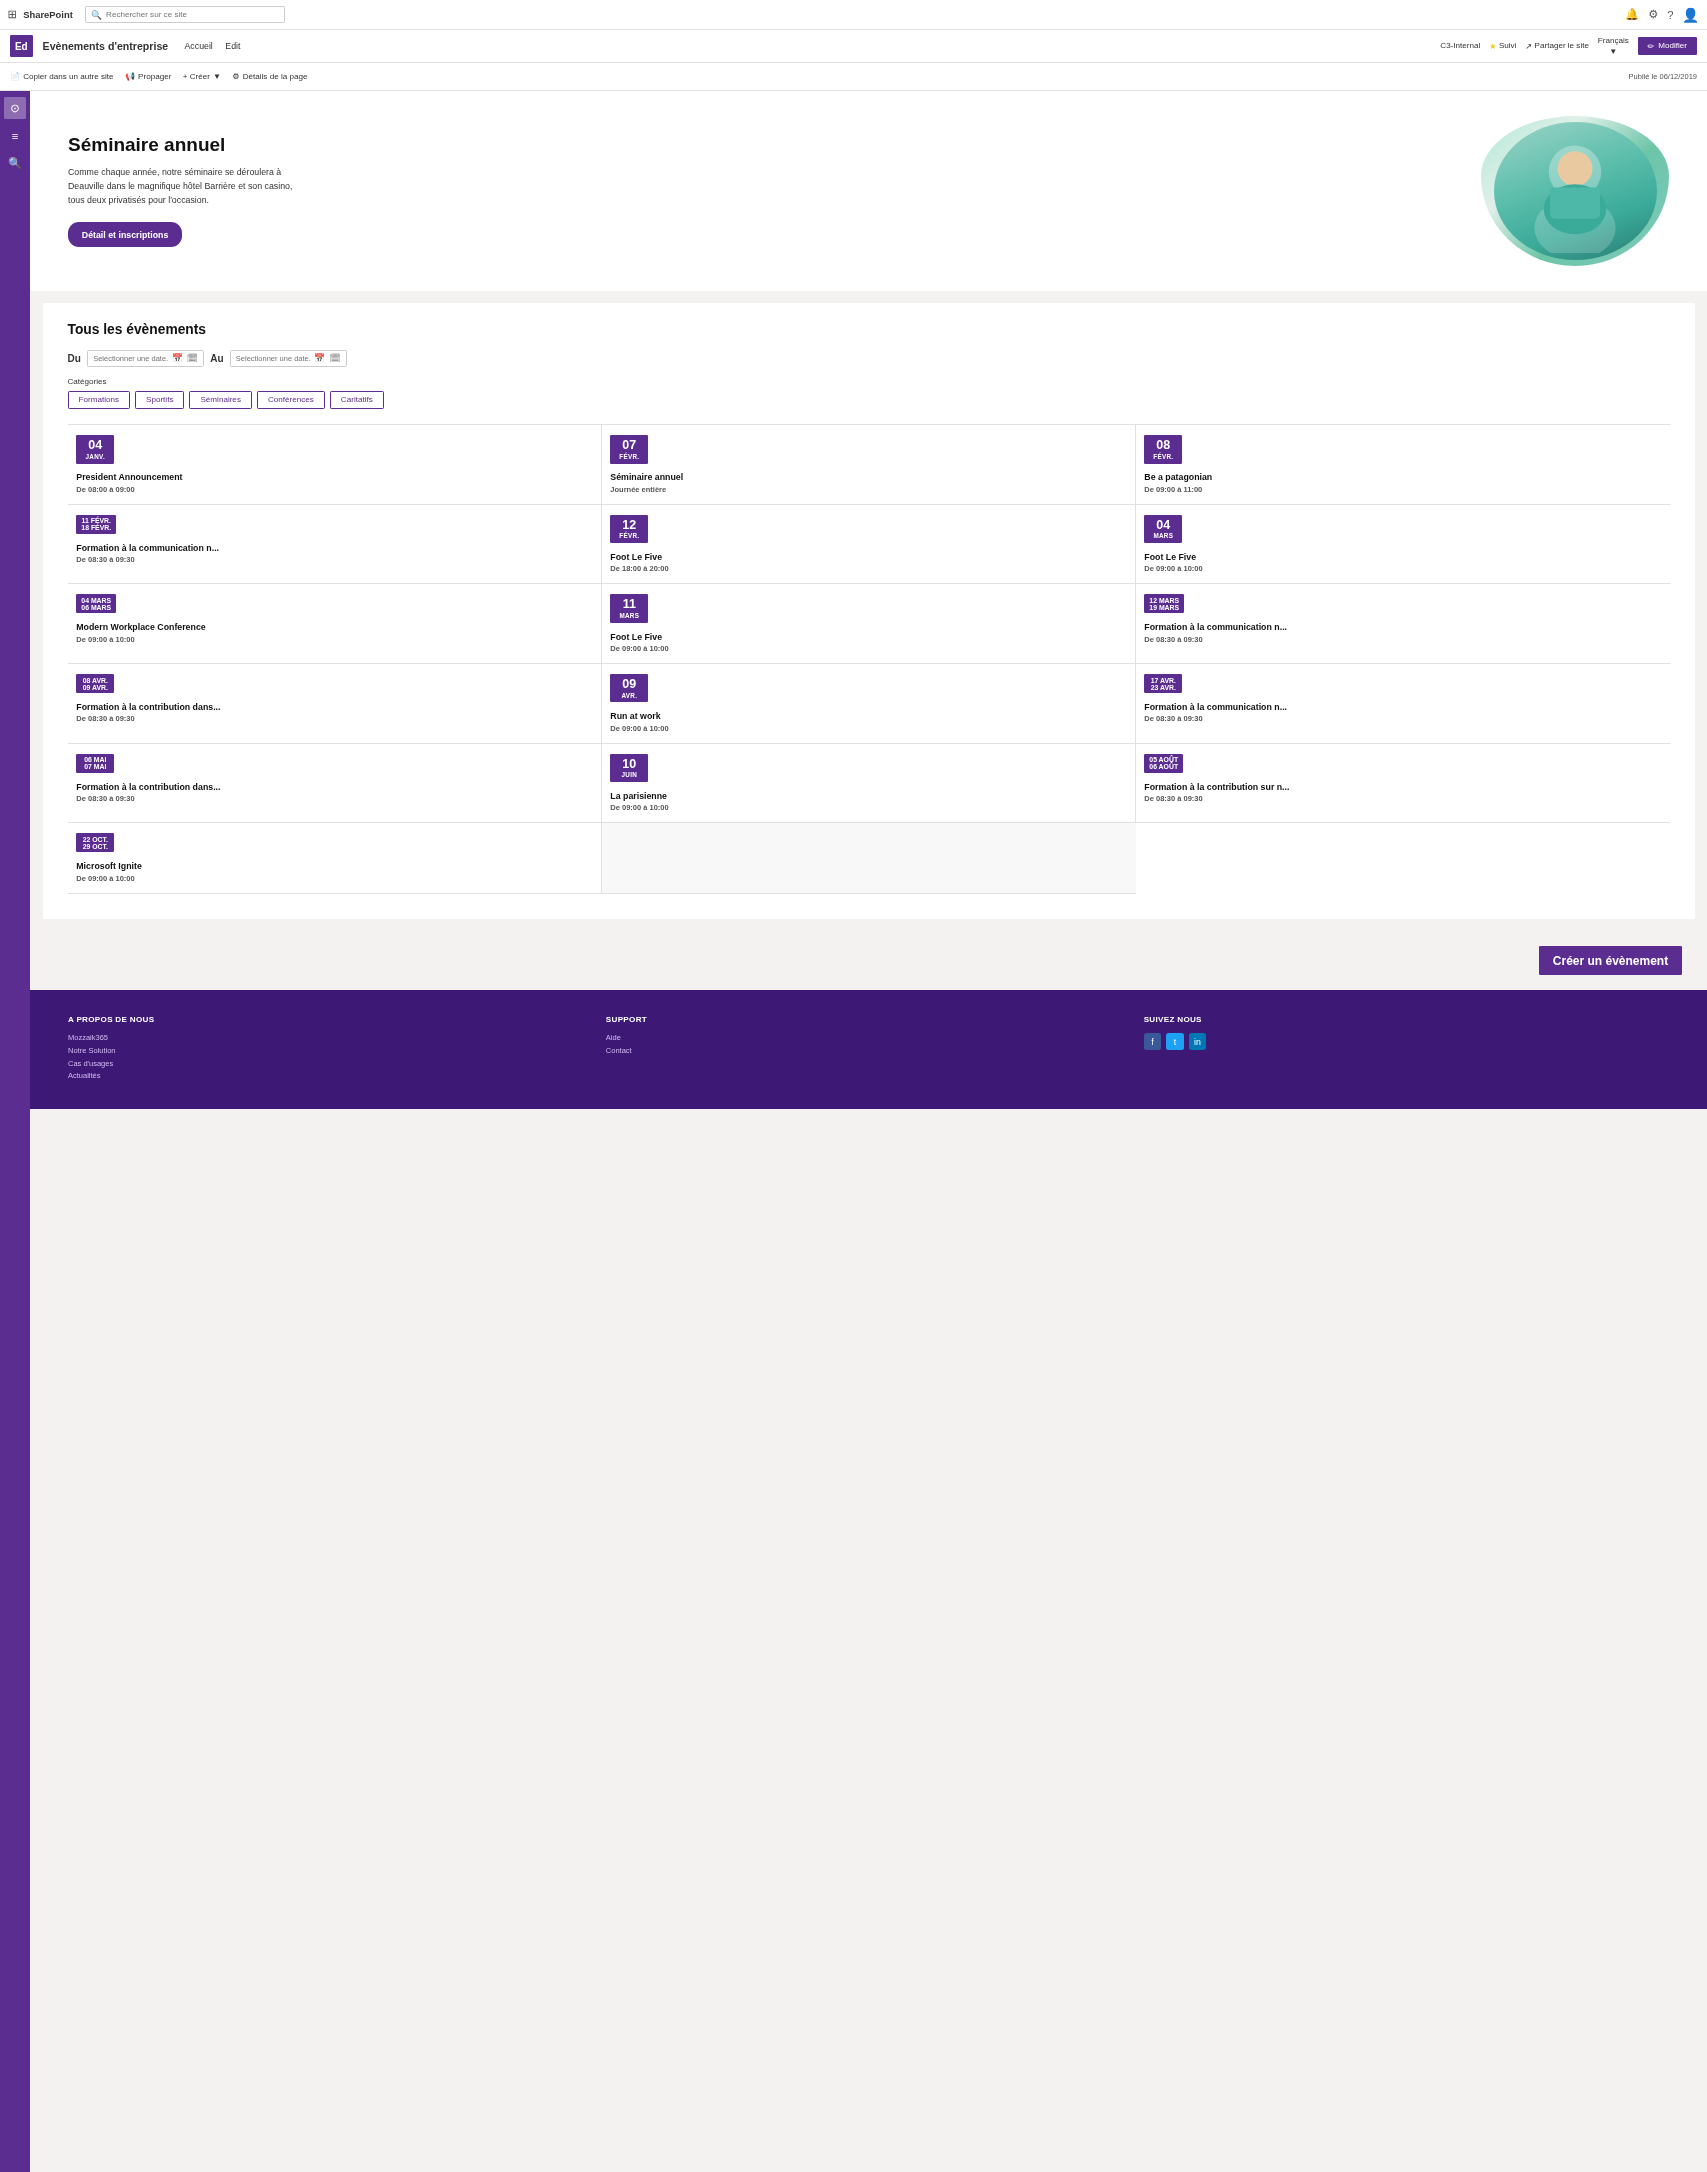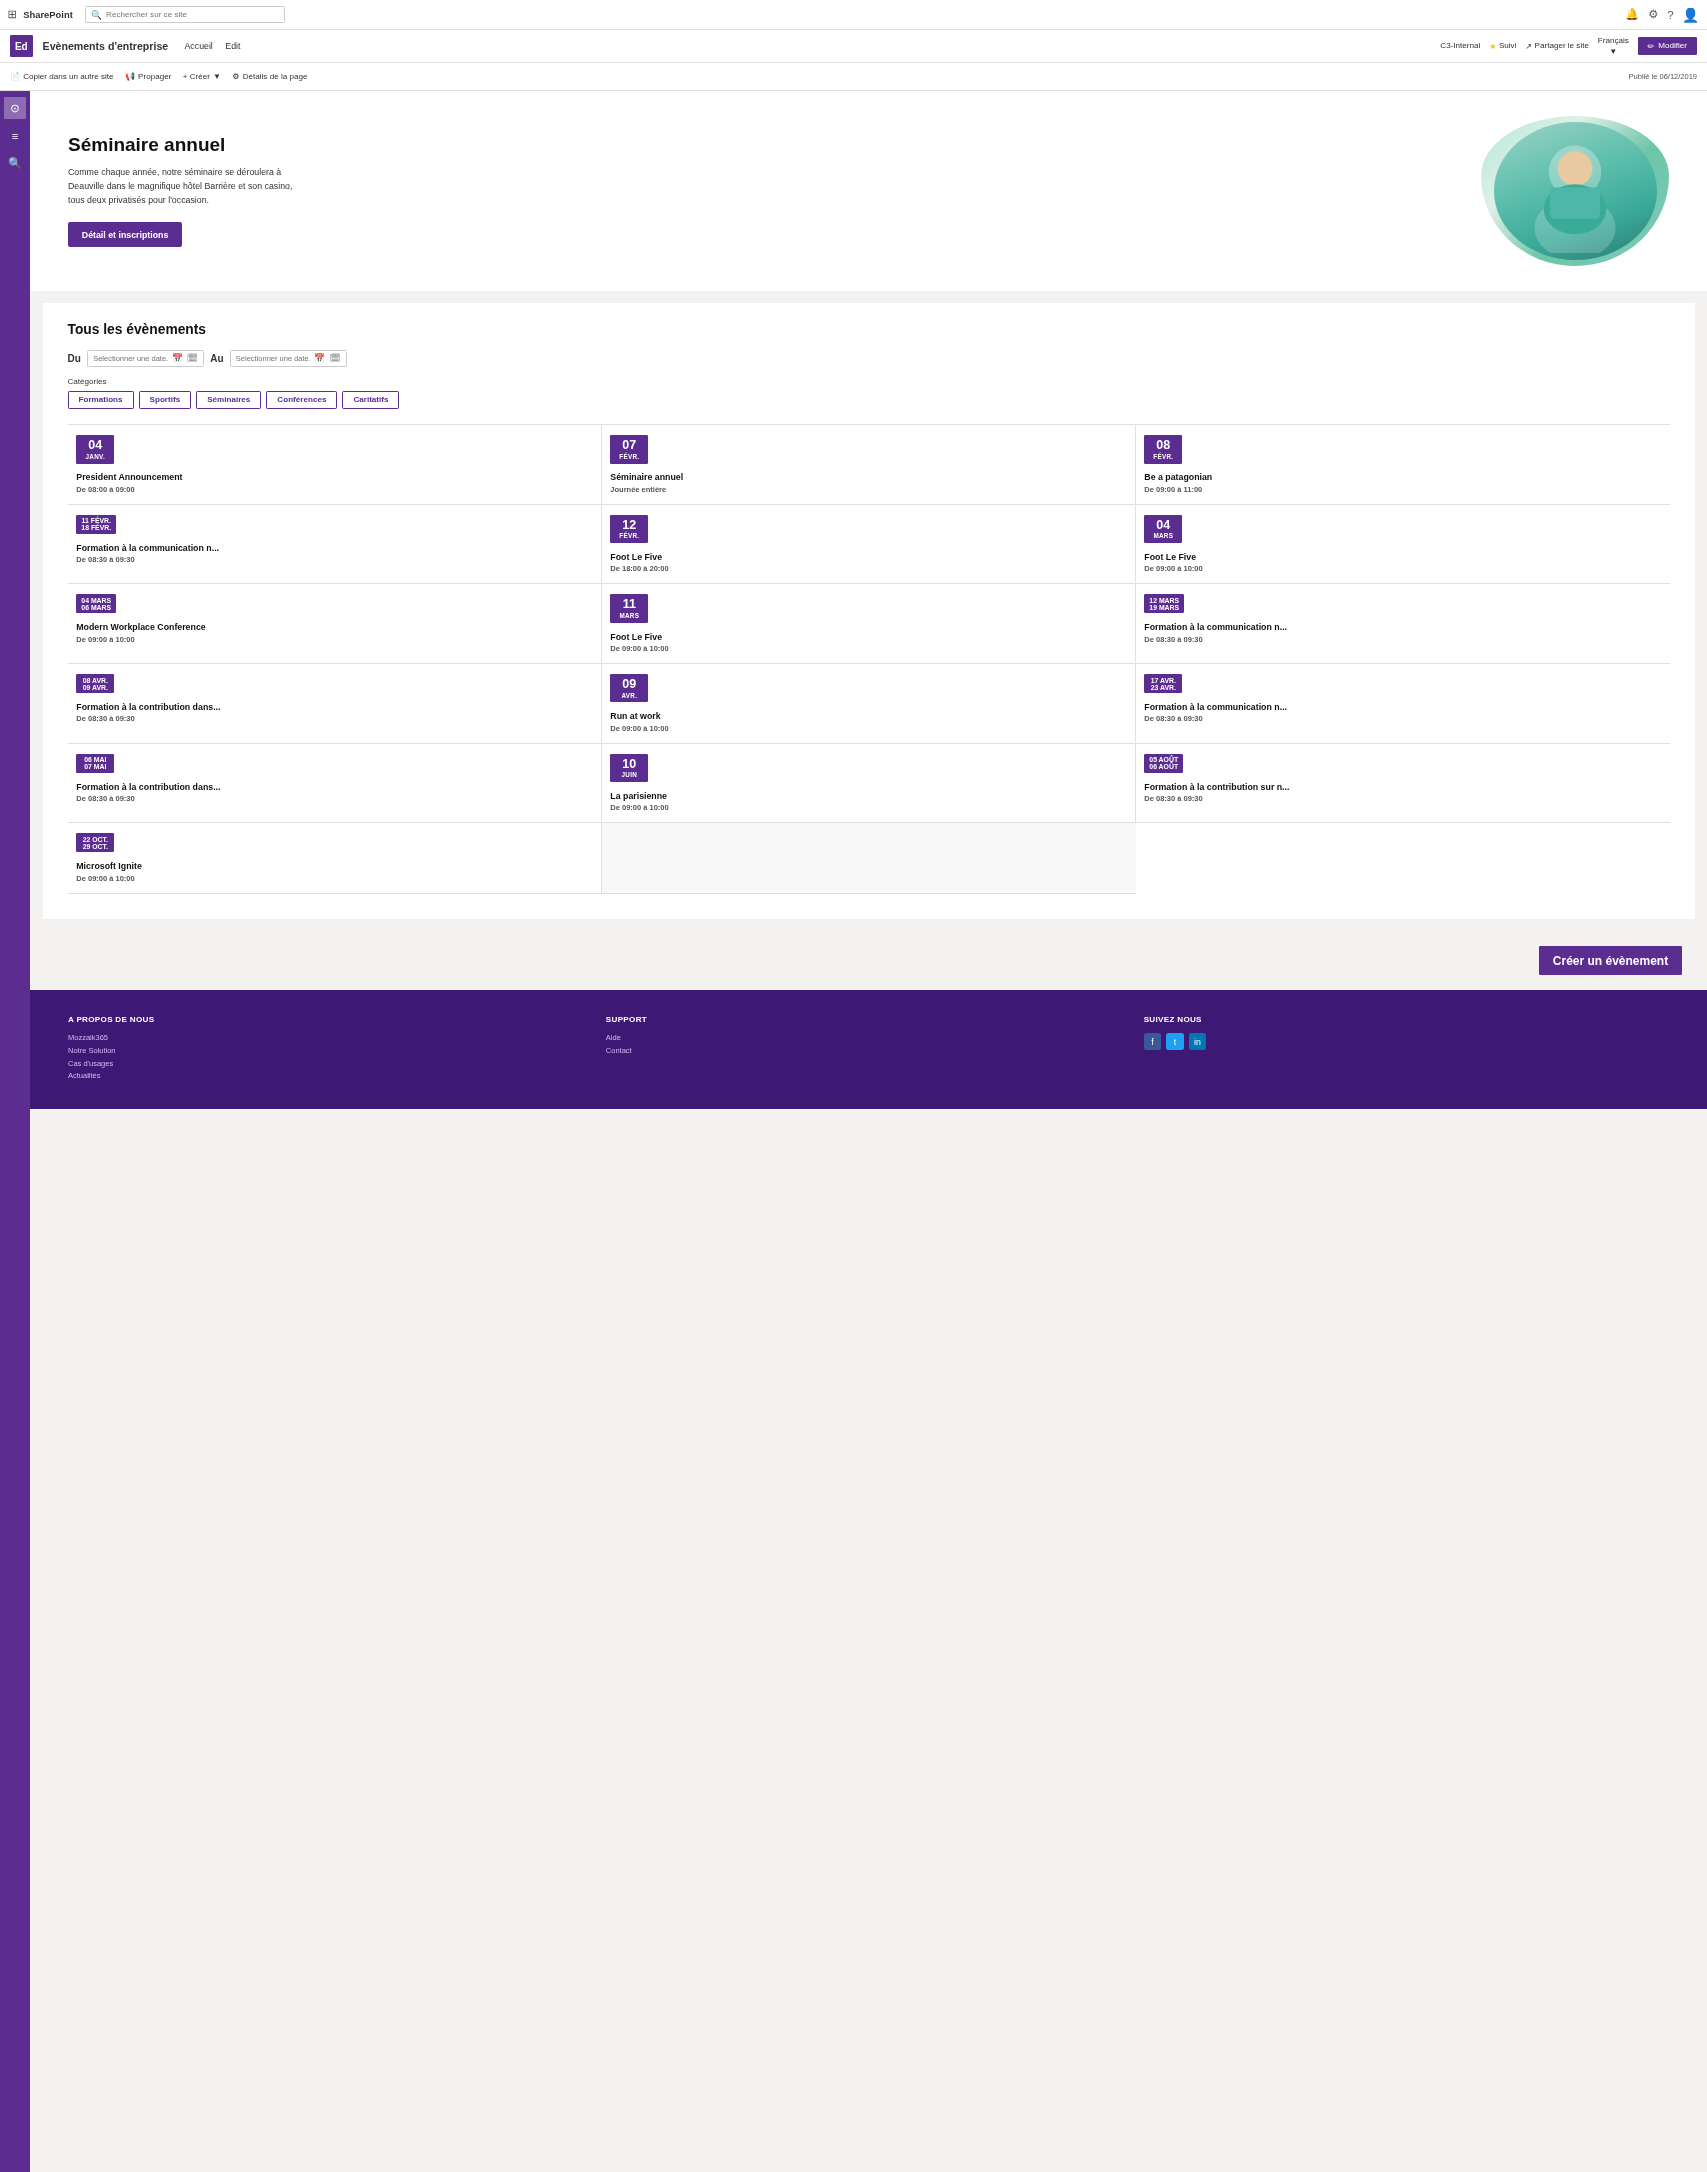--- a/index.html
+++ b/index.html
@@ -131,21 +131,21 @@
     .hero-text { flex: 1; z-index: 1; }
     .hero-title { font-size: 19px; font-weight: 700; color: #111; margin-bottom: 8.8px; }
     .hero-desc { font-size: 8.8px; color: #333; line-height: 1.6; max-width: 226px; margin-bottom: 15px; }
     .btn-detail {
       background: #5c2d91;
       color: #fff;
       border: none;
       padding: 7.5px 13.8px;
       font-size: 8.8px;
       cursor: pointer;
-      border-radius: 2px;
+      border-radius: 11px;
       font-weight: 600;
     }
     .hero-image {
       width: 188px; height: 150px;
       background: linear-gradient(135deg, #b0e8d8 0%, #e0f0e8 30%, #6dc5a8 60%, #7ecabc 100%);
       border-radius: 50% 50% 50% 50% / 40% 40% 60% 60%;
       position: relative;
       overflow: hidden;
       display: flex; align-items: center; justify-content: center;
     }
@@ -188,21 +188,20 @@
     .categories-label { font-size: 8.1px; color: #333; margin-bottom: 5px; }
     .category-buttons { display: flex; gap: 5px; margin-bottom: 15px; flex-wrap: wrap; }
     .cat-btn {
       border: 0.6px solid #5c2d91;
       background: #fff;
       color: #5c2d91;
       padding: 3.8px 10px;
       border-radius: 1.3px;
       font-size: 8.1px;
       cursor: pointer;
-      font-weight: bold;
     }
 
     
     .events-grid {
       display: grid;
       grid-template-columns: 1fr 1fr 1fr;
       gap: 0;
       border-top: 0.6px solid #e0e0e0;
     }
     .event-cell {

